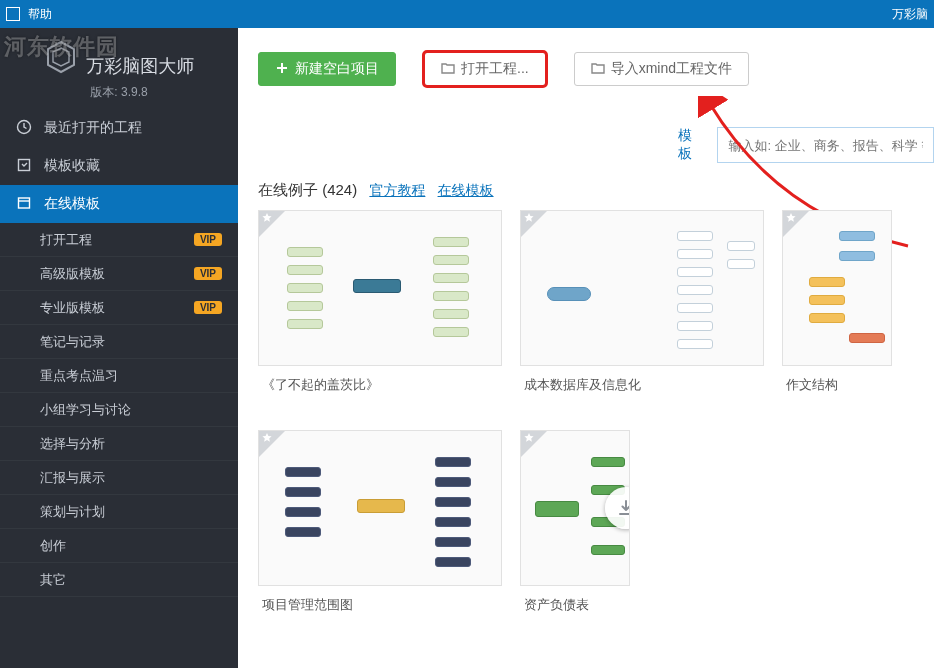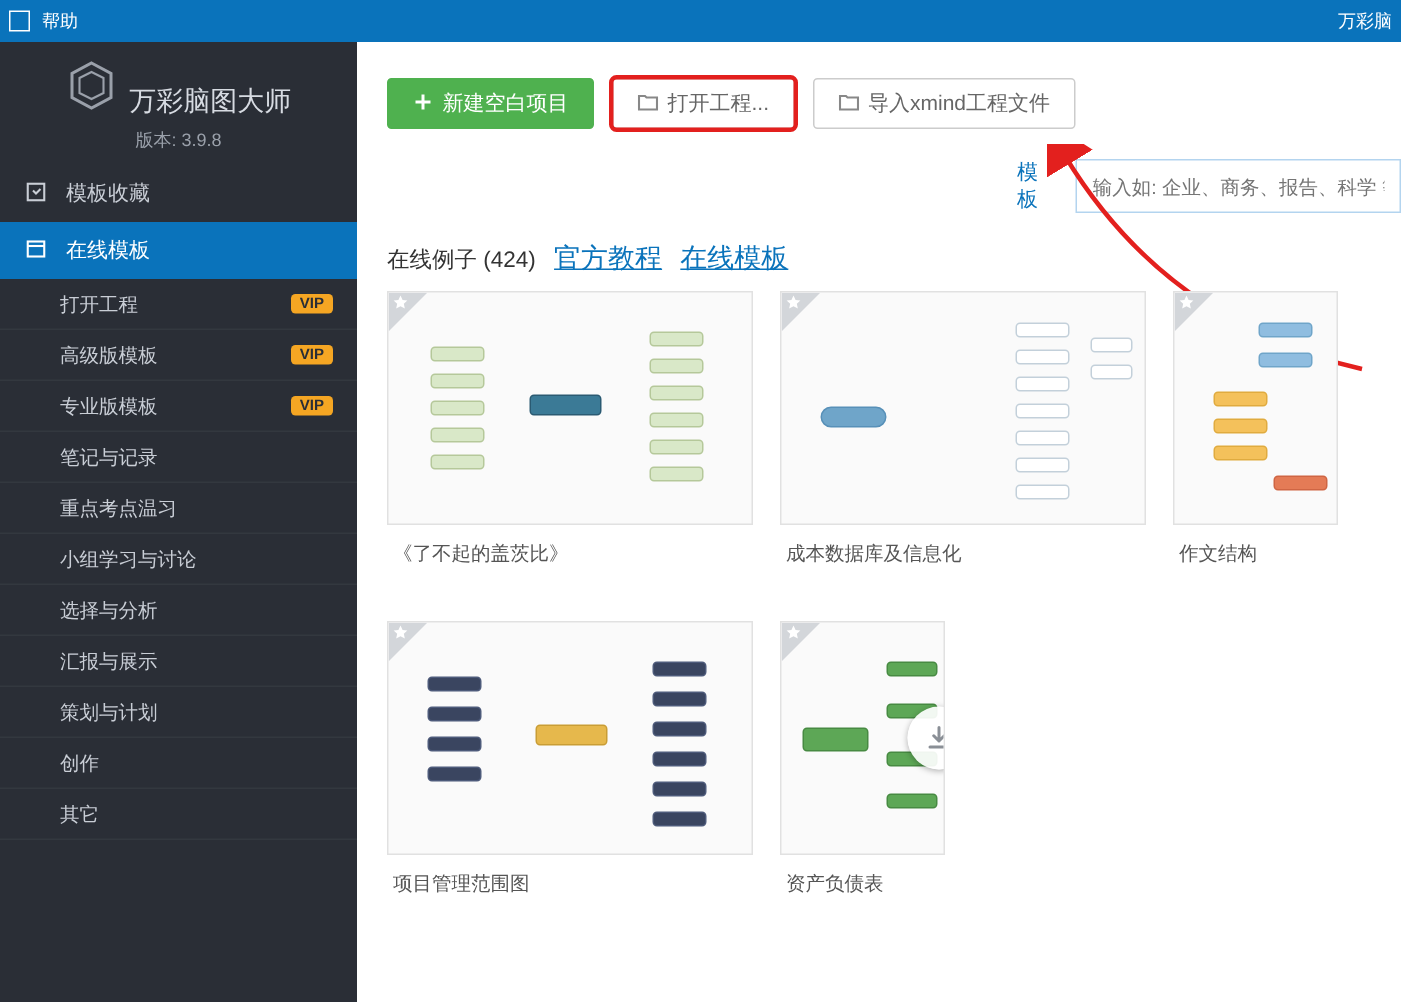--- a/index.html
+++ b/index.html
@@ -117,21 +117,21 @@
       padding: 1px 6px;
     }
     .content {
       flex: 1;
       background: #fff;
       position: relative;
       overflow: hidden;
     }
     .toolbar {
       display: flex;
-      gap: 12px;
+      gap: 28px;
       padding: 24px 28px 12px 20px;
     }
     .btn {
       height: 34px;
       display: inline-flex;
       align-items: center;
       padding: 0 16px;
       font-size: 14px;
       border-radius: 3px;
       border: 1px solid #ccc;
@@ -147,21 +147,21 @@
     }
     .btn.highlighted {
       outline: 3px solid #e3201e;
       outline-offset: -1px;
     }
     .search-area {
       display: flex;
       align-items: center;
       gap: 14px;
       margin-left: 440px;
-      margin-top: 8px;
+      margin-top: 29px;
       margin-bottom: 12px;
     }
     .search-label {
       color: #0a73bb;
       font-size: 14px;
     }
     .search-input {
       border: 1px solid #b3d4ef;
       height: 36px;
       width: 236px;
@@ -177,21 +177,21 @@
     }
     .examples-head {
       padding: 6px 20px 10px 20px;
       font-size: 15px;
       color: #333;
     }
     .examples-head a {
       color: #0a73bb;
       text-decoration: underline;
       margin-left: 8px;
-      font-size: 18px;
+      font-size: 14px;
       cursor: pointer;
     }
     .grid {
       display: flex;
       flex-wrap: wrap;
       gap: 18px;
       padding: 0 20px;
     }
     .card {
       width: 244px;
@@ -283,30 +283,40 @@
 <div class="titlebar">
   <div class="win-icon"></div>
   <span class="help">帮助</span>
   <div class="spacer"></div>
   <span class="brand-right">万彩脑</span>
 </div>
 
 <div class="main-wrap">
   <div class="sidebar">
     <div class="logo-area">
+      <div class="watermark">河东软件园</div>
       <span class="logo-icon">
         <svg width="34" height="34" viewBox="0 0 34 34">
           <polygon points="17,2 30,9 30,25 17,32 4,25 4,9" fill="none" stroke="#9aa0aa" stroke-width="2"></polygon>
           <polygon points="17,8 25,12 25,22 17,26 9,22 9,12" fill="none" stroke="#9aa0aa" stroke-width="1.4"></polygon>
         </svg>
       </span>
       <span class="logo-text">万彩脑图大师</span>
       <div class="version">版本: 3.9.8</div>
     </div>
 
+    <div class="nav-item">
+      <span class="nav-icon">
+        <svg width="16" height="16" viewBox="0 0 16 16">
+            <circle cx="8" cy="8" r="6.5" fill="none" stroke="#c9ced6" stroke-width="1.4"></circle>
+            <path d="M8 4v4l2.5 1.5" stroke="#c9ced6" stroke-width="1.4" fill="none"></path>
+          </svg>
+      </span>
+      <span>最近打开的工程</span>
+    </div>
 
     <div class="nav-item">
       <span class="nav-icon">
         <svg width="16" height="16" viewBox="0 0 16 16">
             <rect x="2.5" y="2.5" width="11" height="11" fill="none" stroke="#c9ced6" stroke-width="1.4"></rect>
             <path d="M6 7l2 2 3-3" stroke="#c9ced6" stroke-width="1.4" fill="none"></path>
           </svg>
       </span>
       <span>模板收藏</span>
     </div>

